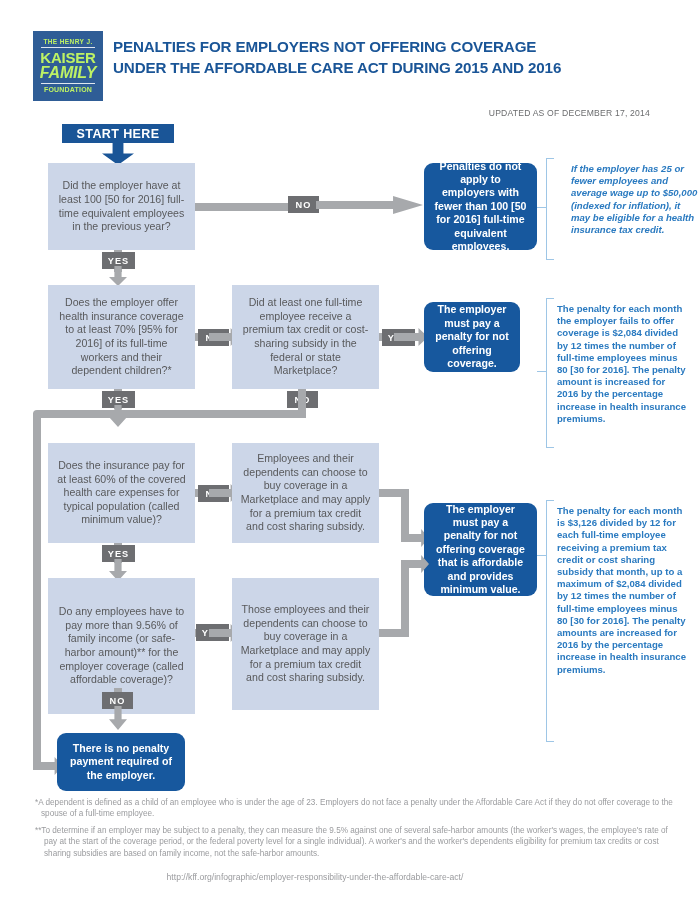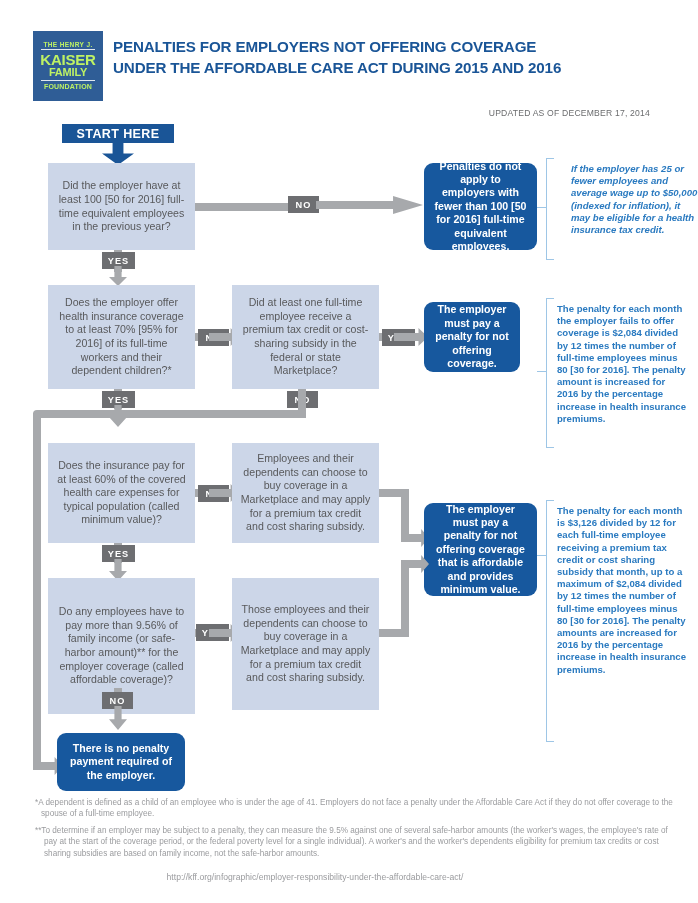--- a/index.html
+++ b/index.html
@@ -13,21 +13,21 @@
 
   
   #logo{
     left:33px;top:31px;width:70px;height:70px;background:#2f5d96;
     display:flex;flex-direction:column;align-items:center;justify-content:center;
     color:#bef264;text-align:center;line-height:1;
   }
   #logo .l1{font-size:6.5px;letter-spacing:.4px;font-weight:bold;padding-bottom:1px;
             border-bottom:1px solid rgba(255,255,255,.85);width:54px;}
   #logo .l2{font-size:15px;font-weight:bold;letter-spacing:-.2px;margin-top:2px;}
-  #logo .l3{font-size:11px;font-weight:bold;letter-spacing:-.2px;}
+  #logo .l3{font-size:16px;font-weight:bold;letter-spacing:-.2px;font-style:italic;}
   #logo .l4{font-size:7px;font-weight:bold;letter-spacing:.2px;margin-top:2px;padding-top:2px;
             border-top:1px solid rgba(255,255,255,.85);width:54px;}
 
   #title{
     left:113px;top:36px;width:560px;
     color:#1a5597;font-weight:bold;font-size:15.2px;line-height:21px;
     letter-spacing:-.15px;
   }
   #updated{
     left:0;top:108px;width:650px;text-align:right;
@@ -184,15 +184,15 @@
 <div class="abs bar" style="left:379px;top:629px;width:30px;height:8px;"></div>
 <div class="abs bar" style="left:401px;top:563px;width:8px;height:74px;"></div>
 <div class="abs arrow-right" style="left:401px;top:555px;width:28px;height:18px;"></div>
 
 <div class="abs bar" style="left:114px;top:688px;width:8px;height:20px;"></div>
 <div class="tag abs" style="left:102px;top:692px;width:31px;height:17px;">NO</div>
 <div class="abs arrow-down" style="left:109px;top:706px;width:18px;height:24px;"></div>
 
 <div class="abs bluebox" style="left:57px;top:733px;width:128px;height:58px;">There is no penalty payment required of the employer.</div>
 
-<div class="abs fn" style="left:35px;top:797px;width:632px;text-indent:-6px;padding-left:6px;">*A dependent is defined as a child of an employee who is under the age of 41. Employers do not face a penalty under the Affordable Care Act if they do not offer coverage to the spouse of a full-time employee.</div>
+<div class="abs fn" style="left:35px;top:797px;width:632px;text-indent:-6px;padding-left:6px;">*A dependent is defined as a child of an employee who is under the age of 23. Employers do not face a penalty under the Affordable Care Act if they do not offer coverage to the spouse of a full-time employee.</div>
 <div class="abs fn" style="left:35px;top:825px;width:632px;text-indent:-9px;padding-left:9px;">**To determine if an employer may be subject to a penalty, they can measure the 9.5% against one of several safe-harbor amounts (the worker's wages, the employee's rate of pay at the start of the coverage period, or the federal poverty level for a single individual). A worker's and the worker's dependents eligibility for premium tax credits or cost sharing subsidies are based on family income, not the safe-harbor amounts.</div>
 <div class="abs" id="url" style="top:872px;">http://kff.org/infographic/employer-responsibility-under-the-affordable-care-act/</div>
 
 </body></html>

